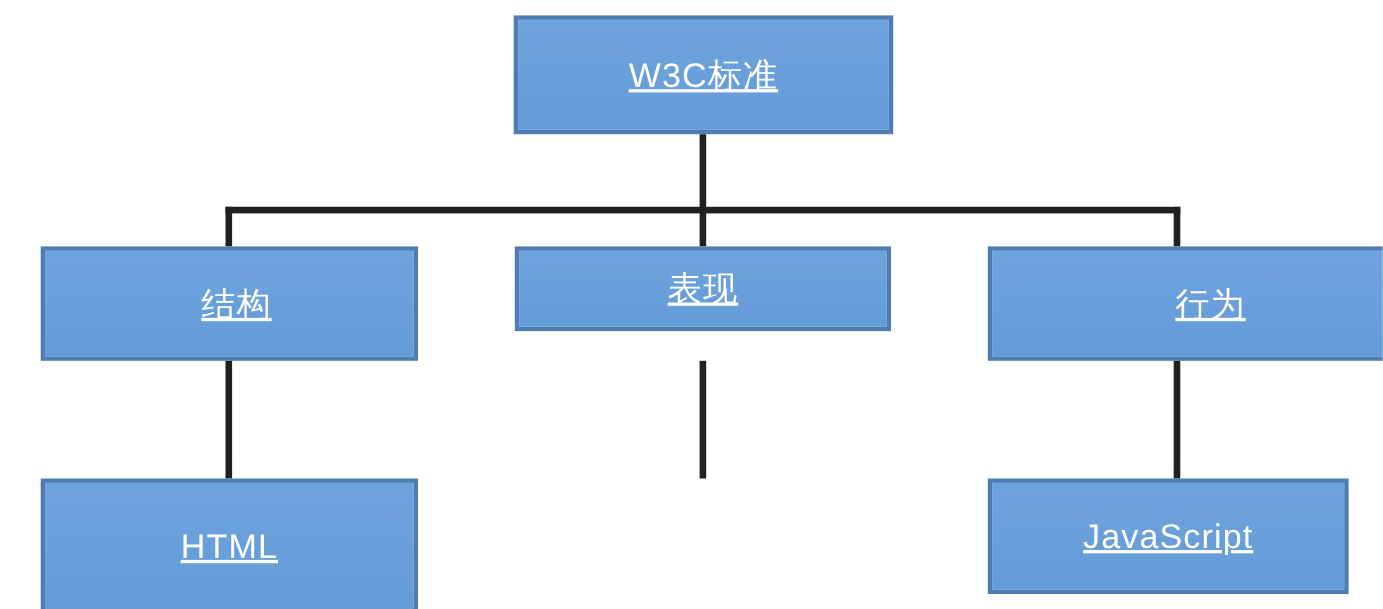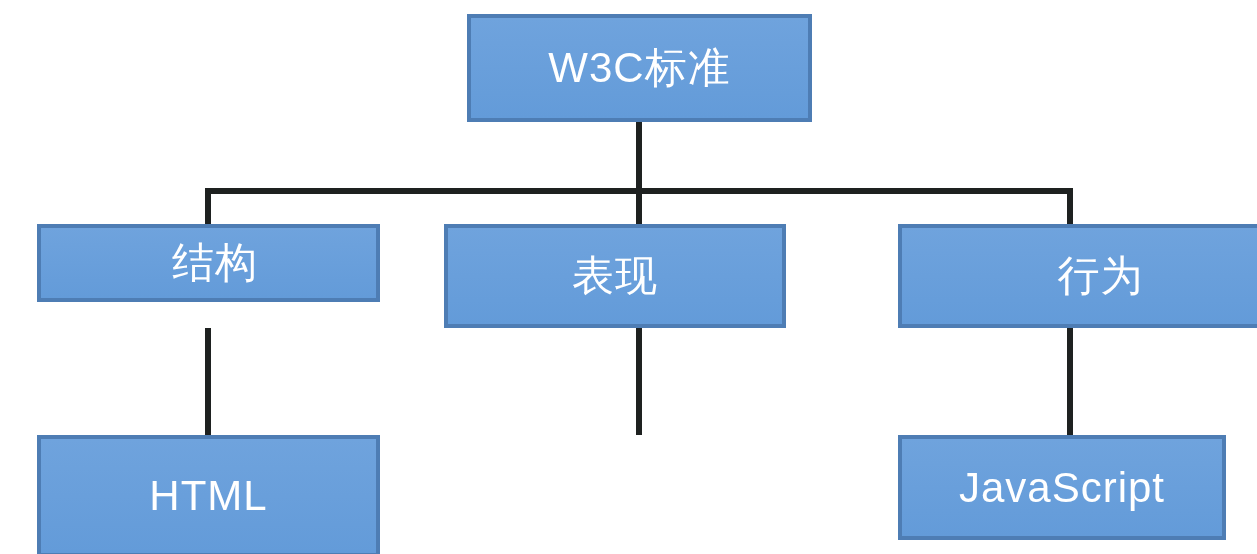--- a/index.html
+++ b/index.html
@@ -24,34 +24,35 @@
   }
   .node{
     position:absolute;
     box-sizing:border-box;
     background:linear-gradient(to bottom,var(--box-fill-light),var(--box-fill));
     border:4px solid var(--box-border);
     color:var(--text);
     display:flex;
     align-items:center;
     justify-content:center;
-    font-size:42px;
+    font-size:31px;
     line-height:1;
     letter-spacing:1px;
     z-index:2;
+    text-decoration:underline;
   }
   .line{
     position:absolute;
     background:var(--connector);
     z-index:1;
   }
   
   .n-root{left:467px;top:14px;width:345px;height:108px;}
-  .n-structure{left:37px;top:224px;width:343px;height:78px;padding-left:13px;}
-  .n-presentation{left:444px;top:224px;width:342px;height:104px;}
+  .n-structure{left:37px;top:224px;width:343px;height:104px;padding-left:13px;}
+  .n-presentation{left:468px;top:224px;width:342px;height:77px;}
   .n-behavior{left:898px;top:224px;width:405px;height:104px;}
   .n-html{left:37px;top:435px;width:343px;height:122px;}
   .n-css{left:468px;top:435px;width:342px;height:105px;}
   .n-js{left:898px;top:435px;width:328px;height:105px;}
   
   .c-root-stem{left:636px;top:122px;width:6px;height:102px;}
   .c-horizontal{left:205px;top:188px;width:868px;height:6px;}
   .c-left-drop{left:205px;top:188px;width:6px;height:36px;}
   .c-right-drop{left:1067px;top:188px;width:6px;height:36px;}
   .c-structure-html{left:205px;top:328px;width:6px;height:107px;}

